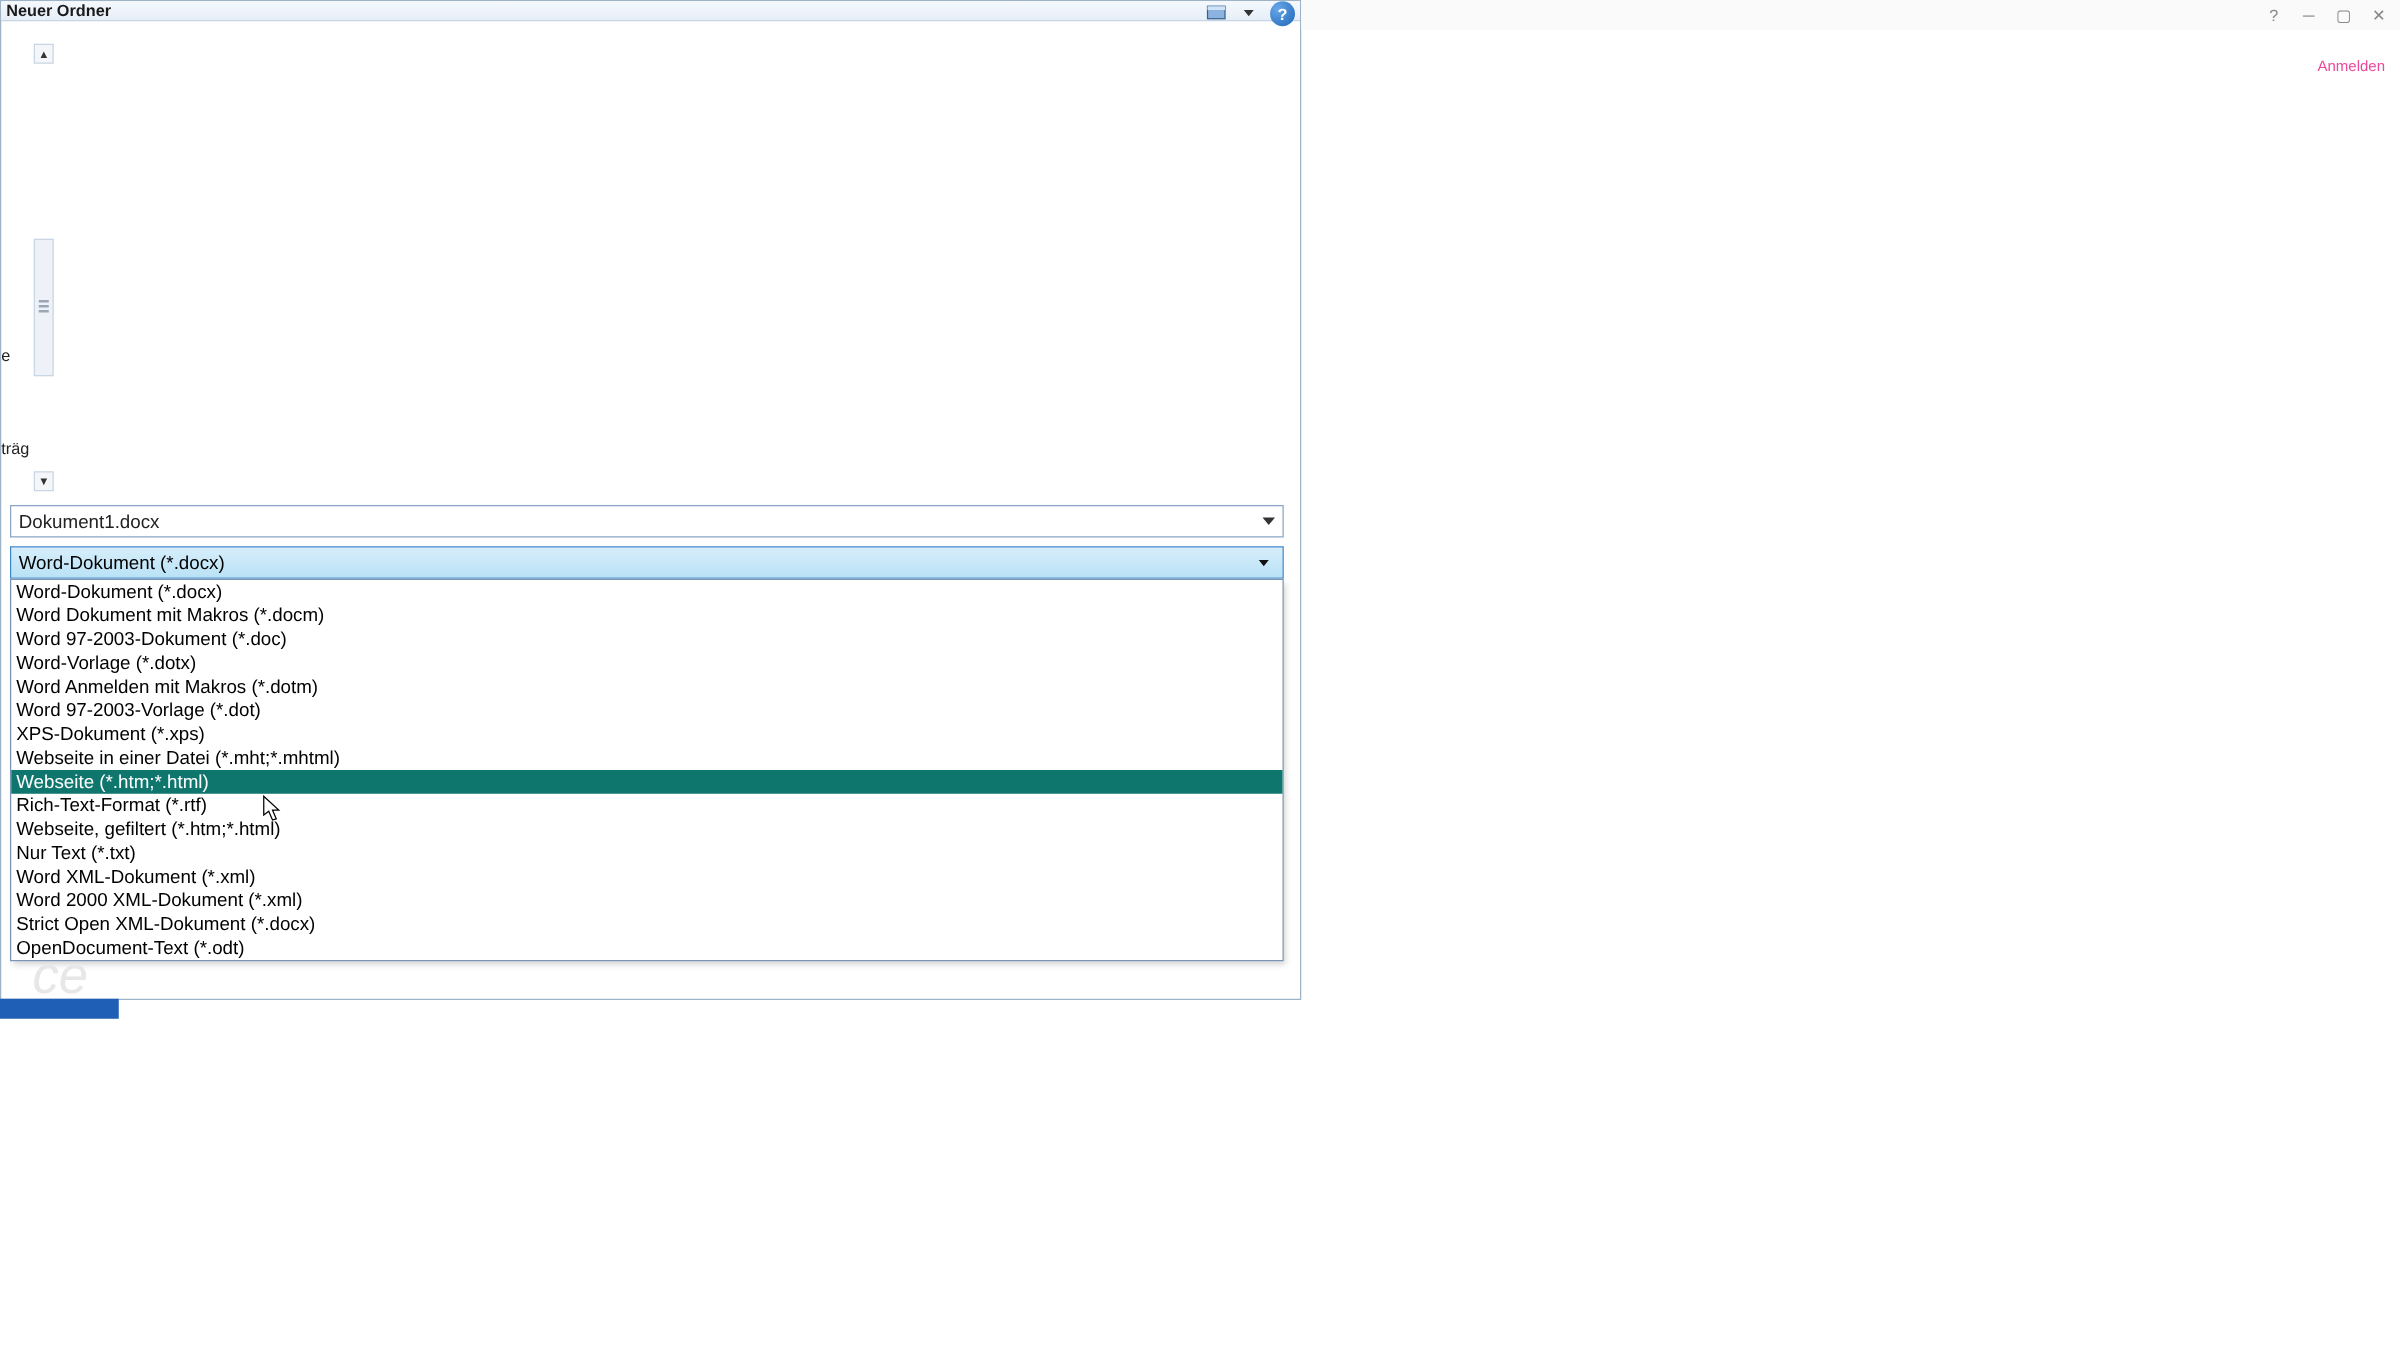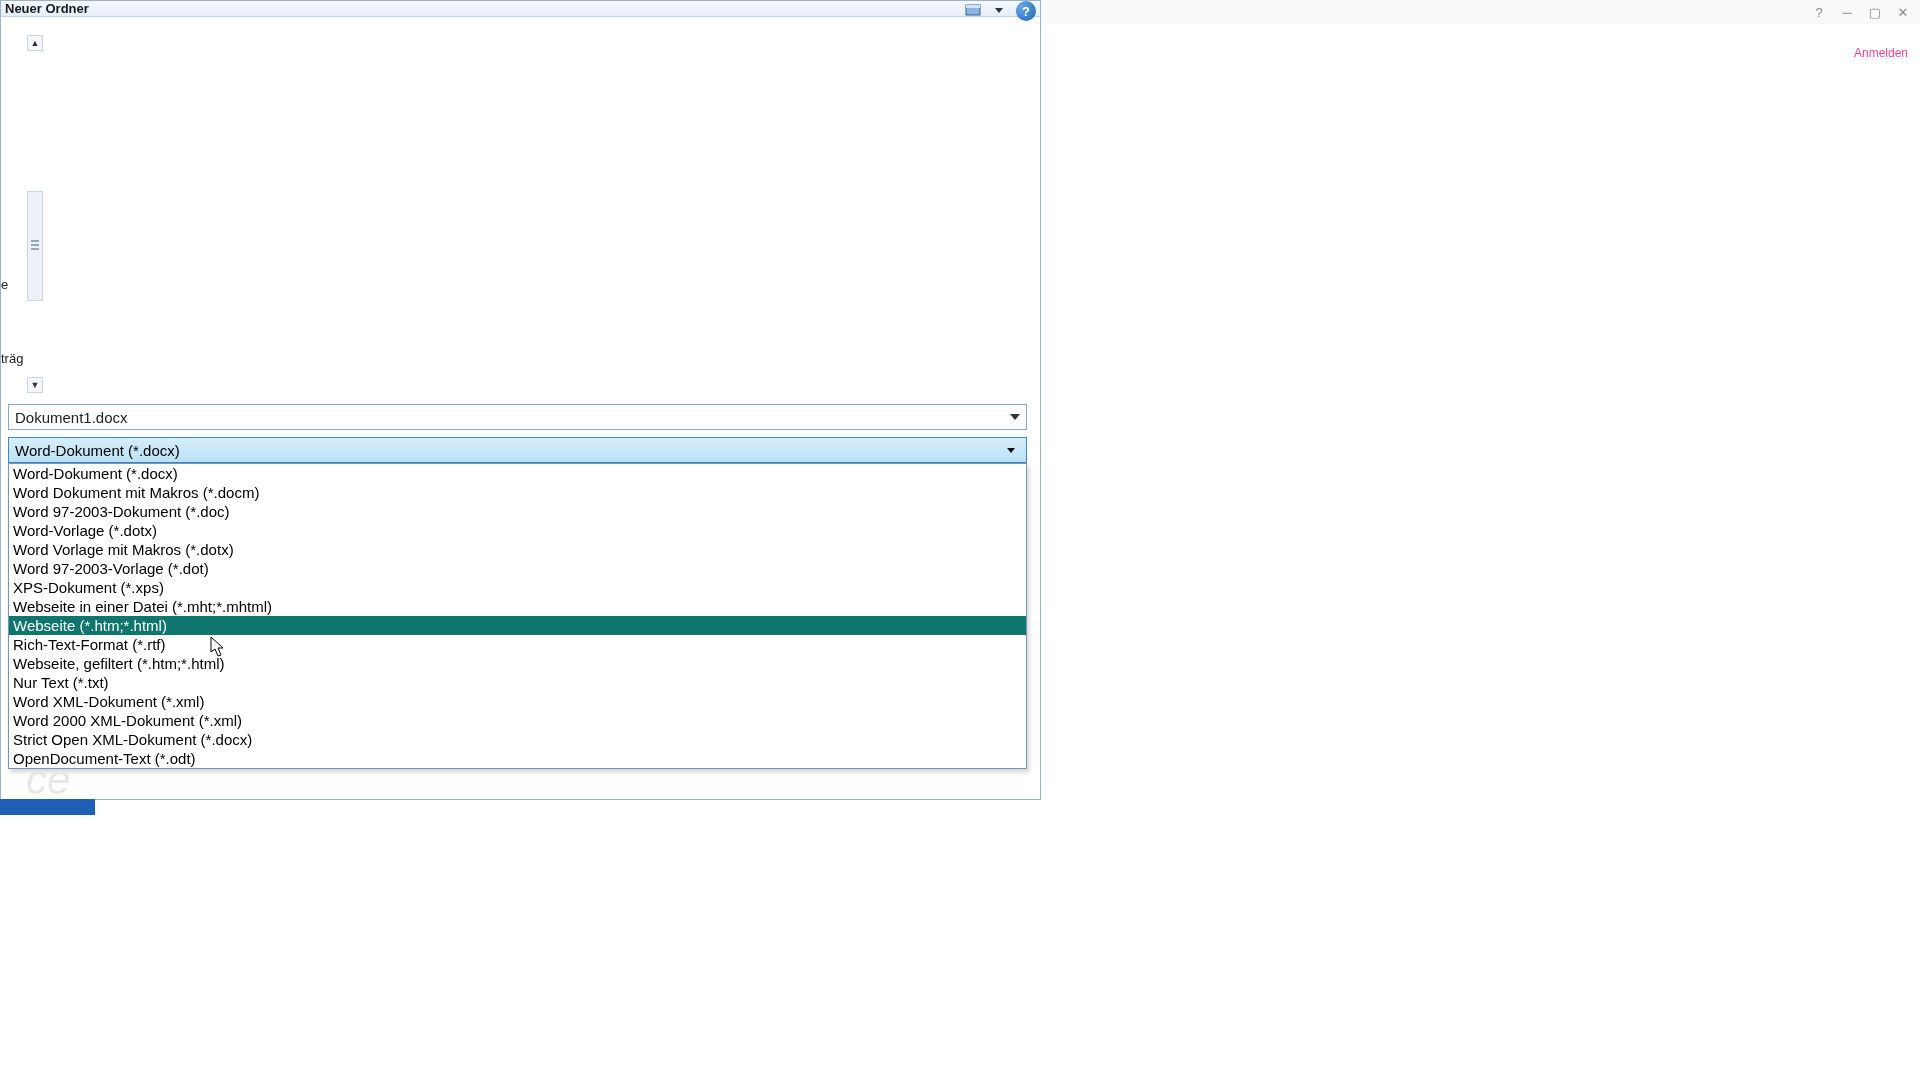--- a/index.html
+++ b/index.html
@@ -222,21 +222,21 @@
     <div class="caret-box">
       <div class="dropdown-caret"></div>
     </div>
   </div>
 
   <div class="type-list" id="type-list">
       <div class="opt">Word-Dokument (*.docx)</div>
       <div class="opt">Word Dokument mit Makros (*.docm)</div>
       <div class="opt">Word 97-2003-Dokument (*.doc)</div>
       <div class="opt">Word-Vorlage (*.dotx)</div>
-      <div class="opt">Word Vorlage mit Makros (*.dotx)</div>
+      <div class="opt">Word Anmelden mit Makros (*.dotm)</div>
       <div class="opt">Word 97-2003-Vorlage (*.dot)</div>
       <div class="opt">XPS-Dokument (*.xps)</div>
       <div class="opt">Webseite in einer Datei (*.mht;*.mhtml)</div>
       <div class="opt highlight">Webseite (*.htm;*.html)</div>
       <div class="opt">Rich-Text-Format (*.rtf)</div>
       <div class="opt">Webseite, gefiltert (*.htm;*.html)</div>
       <div class="opt">Nur Text (*.txt)</div>
       <div class="opt">Word XML-Dokument (*.xml)</div>
       <div class="opt">Word 2000 XML-Dokument (*.xml)</div>
       <div class="opt">Strict Open XML-Dokument (*.docx)</div>

